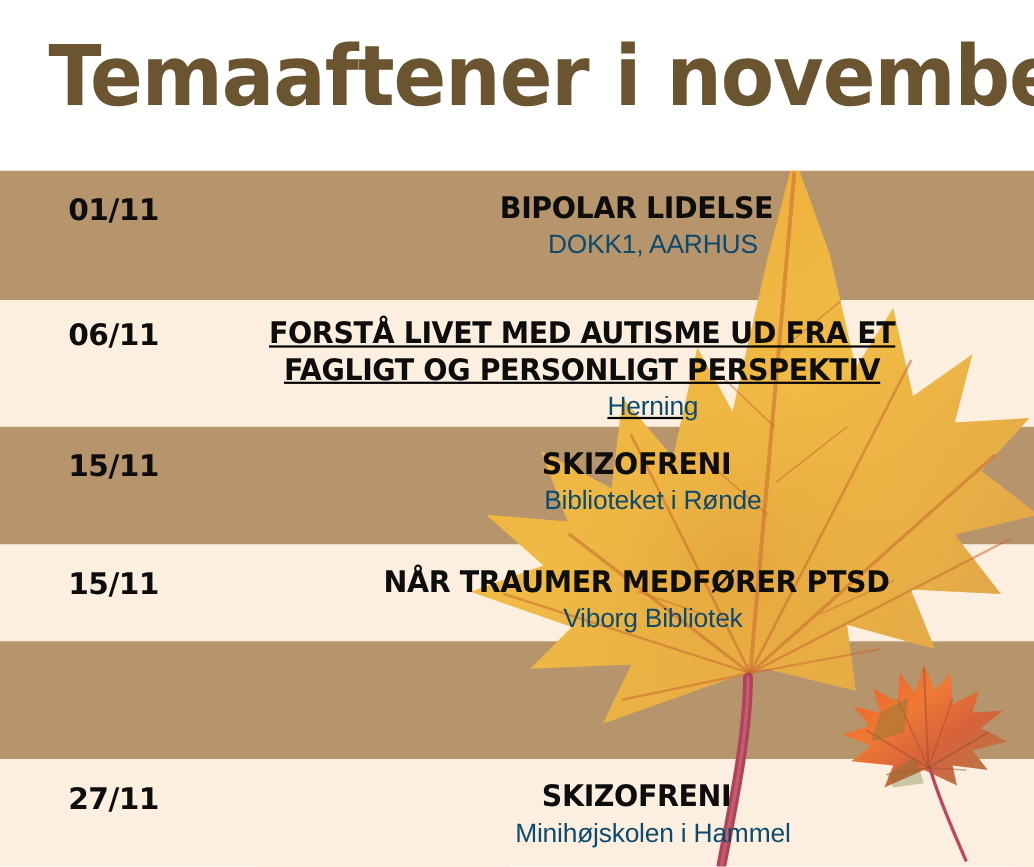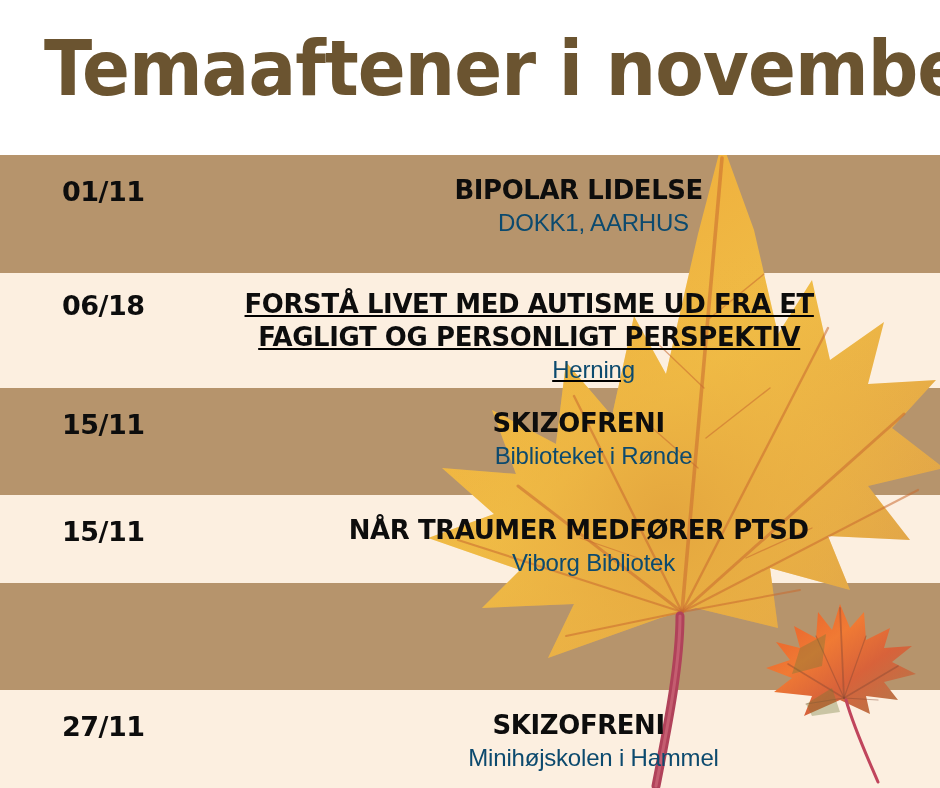--- a/index.html
+++ b/index.html
@@ -246,21 +246,21 @@
 
   <div class="rows">
       <div class="row" style="top: 155px; height: 118px;">
         <div class="row-date" style="top: 22px;">01/11</div>
         <div class="row-body" style="top: 18px; position: absolute;">
           <div class="row-title">BIPOLAR LIDELSE</div>
           <div class="row-venue">DOKK1, AARHUS</div>
         </div>
       </div>
       <div class="row" style="top: 273px; height: 115px;">
-        <div class="row-date" style="top: 18px;">06/18</div>
+        <div class="row-date" style="top: 18px;">06/11</div>
         <div class="row-body" style="top: 14px; position: absolute; text-decoration: underline;">
           <div class="row-title two-line">FORSTÅ LIVET MED AUTISME UD FRA ET FAGLIGT OG PERSONLIGT PERSPEKTIV</div>
           <div class="row-venue">Herning</div>
         </div>
       </div>
       <div class="row" style="top: 388px; height: 107px;">
         <div class="row-date" style="top: 22px;">15/11</div>
         <div class="row-body" style="top: 18px; position: absolute;">
           <div class="row-title">SKIZOFRENI</div>
           <div class="row-venue">Biblioteket i Rønde</div>

